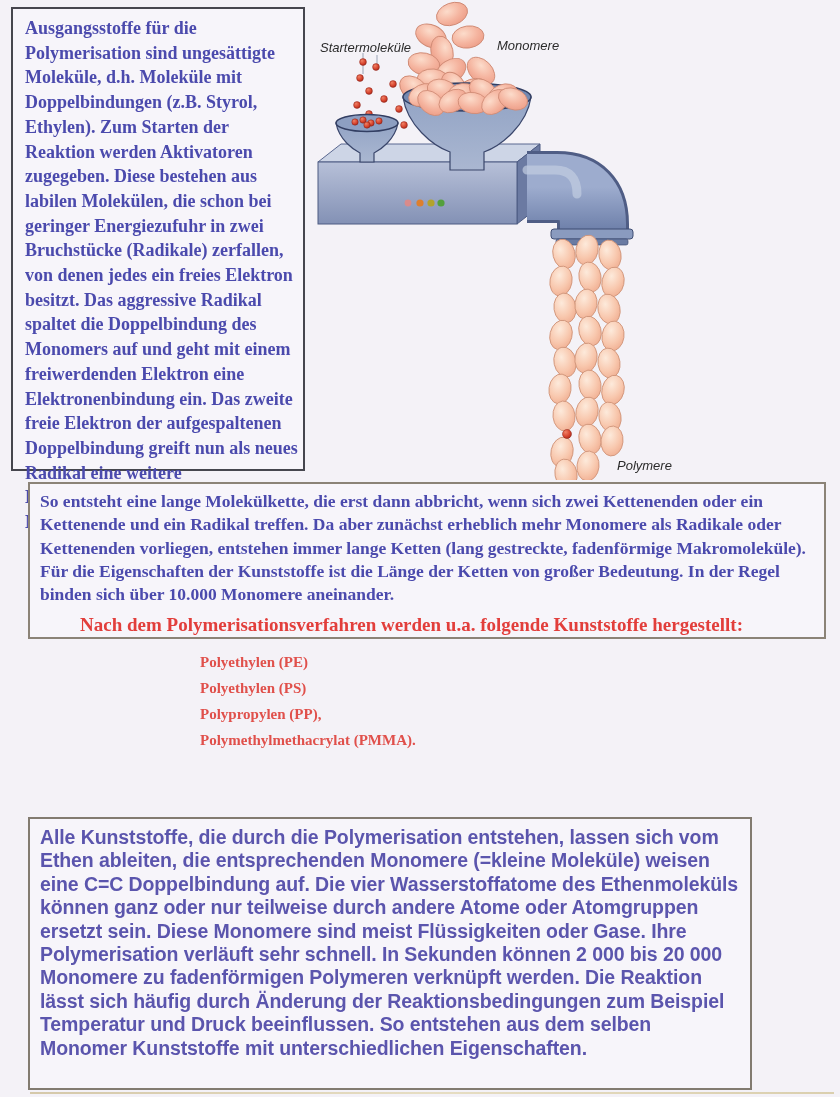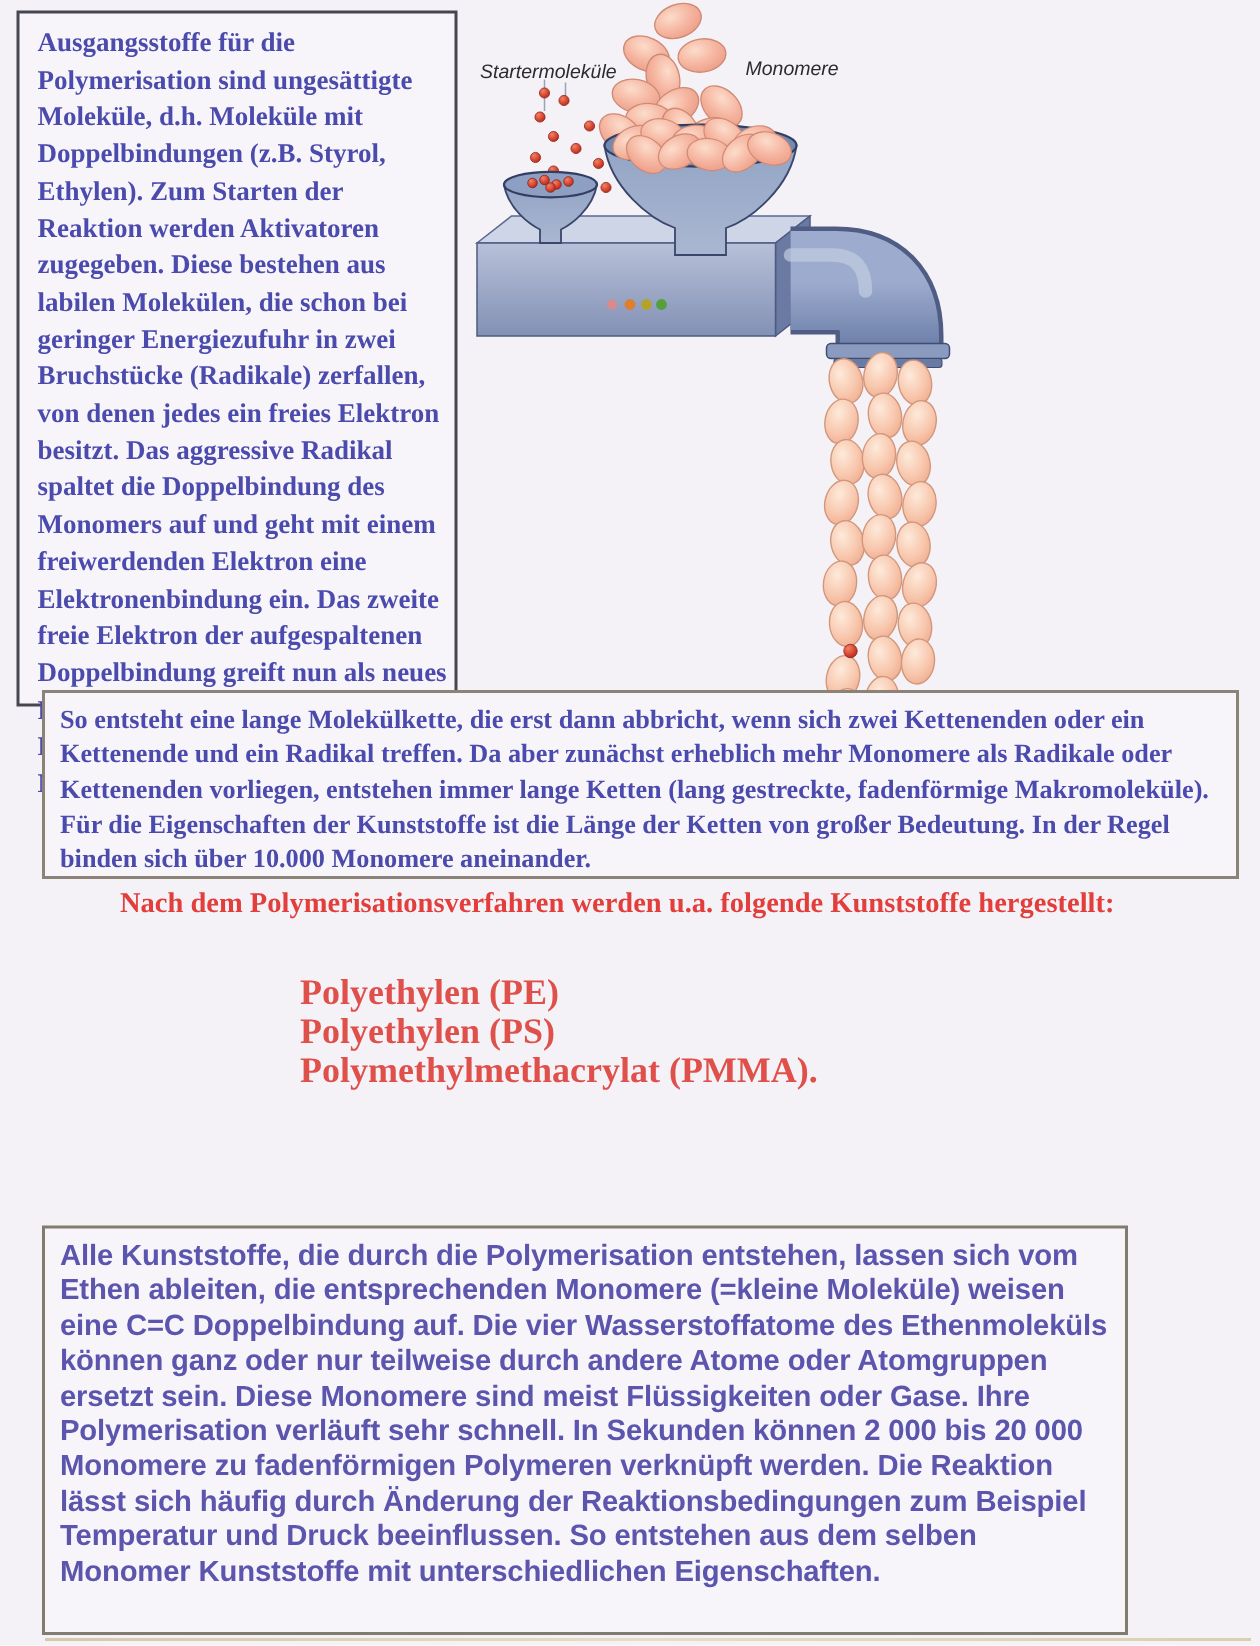--- a/index.html
+++ b/index.html
@@ -20,38 +20,38 @@
     color:#4b4aad;
   }
 
   .illustration { position:absolute; left:305px; top:0; width:535px; height:480px; }
   .ill-label {
     font-family:"Liberation Sans", sans-serif;
     font-style:italic; font-size:13px; fill:#2b2b2b;
   }
 
   .chain-box {
-    left:28px; top:460px; width:798px; height:126px;
+    left:28px; top:482px; width:798px; height:157px;
     border:2px solid #8b8377; padding:6px 4px 4px 10px;
   }
   .chain-box .body-text {
     font-weight:bold; font-size:17.5px; line-height:23.3px;
     color:#4b4aad;
   }
   .chain-box .red-heading {
     margin-top:8px; font-weight:bold; font-size:19px;
     color:#e23e3b;
     margin-left:40px;
   }
 
   .plastics-list {
     position:absolute; left:200px; top:649px; list-style:none;
   }
   .plastics-list li {
-    font-weight:bold; font-size:24px; line-height:26px;
+    font-weight:bold; font-size:15px; line-height:26px;
     color:#e0504b;
   }
 
   .properties-box {
     left:28px; top:817px; width:724px; height:273px;
     border:2px solid #827b70; padding:7px 8px 0 10px;
     font-family:"Liberation Sans", sans-serif;
   }
   .properties-box p {
     font-weight:bold; font-size:19.5px; line-height:23.4px;
@@ -225,20 +225,21 @@
   </div>
 
   <section class="box chain-box">
     <p class="body-text">So entsteht eine lange Molekülkette, die erst dann abbricht, wenn sich zwei Kettenenden oder ein Kettenende und ein Radikal treffen. Da aber zunächst erheblich mehr Monomere als Radikale oder Kettenenden vorliegen, entstehen immer lange Ketten (lang gestreckte, fadenförmige Makromoleküle). Für die Eigenschaften der Kunststoffe ist die Länge der Ketten von großer Bedeutung. In der Regel binden sich über 10.000 Monomere aneinander.</p>
     <p class="red-heading">Nach dem Polymerisationsverfahren werden u.a. folgende Kunststoffe hergestellt:</p>
   </section>
 
   <ul class="plastics-list">
     <li>Polyethylen (PE)</li>
     <li>Polyethylen (PS)</li>
+    <li>Polypropylen (PP),</li>
     <li>Polymethylmethacrylat (PMMA).</li>
   </ul>
 
   <section class="box properties-box">
     <p>Alle Kunststoffe, die durch die Polymerisation entstehen, lassen sich vom Ethen ableiten, die entsprechenden Monomere (=kleine Moleküle) weisen eine C=C Doppelbindung auf. Die vier Wasserstoffatome des Ethenmoleküls können ganz oder nur teilweise durch andere Atome oder Atomgruppen ersetzt sein. Diese Monomere sind meist Flüssigkeiten oder Gase. Ihre Polymerisation verläuft sehr schnell. In Sekunden können 2 000 bis 20 000 Monomere zu fadenförmigen Polymeren verknüpft werden. Die Reaktion lässt sich häufig durch Änderung der Reaktionsbedingungen zum Beispiel Temperatur und Druck beeinflussen. So entstehen aus dem selben Monomer Kunststoffe mit unterschiedlichen Eigenschaften.</p>
   </section>
 
   <div class="artifact-line"></div>
 </div>
 

